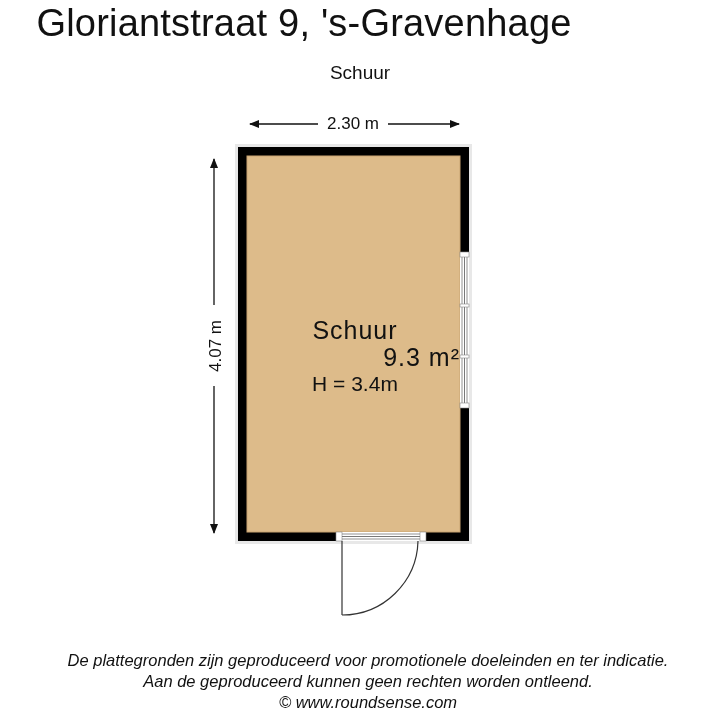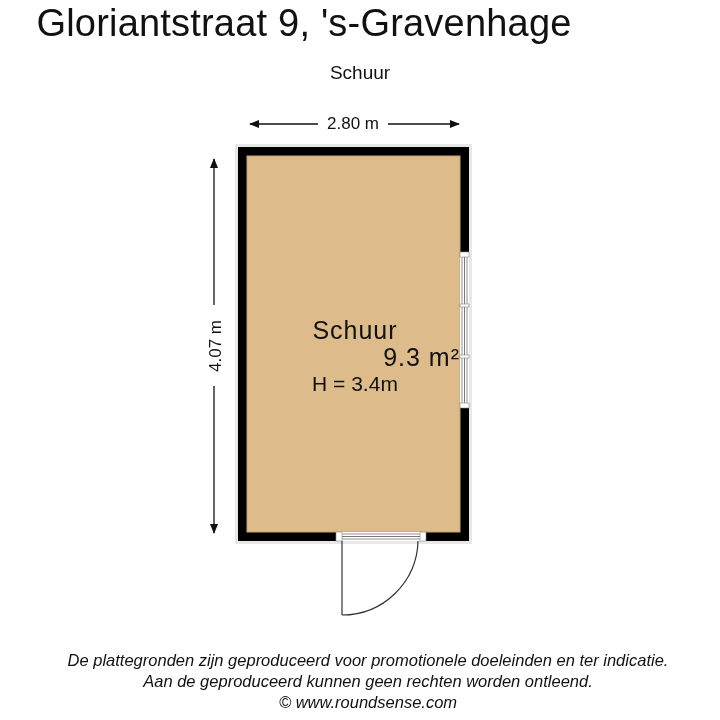--- a/index.html
+++ b/index.html
@@ -61,21 +61,21 @@
     <rect x="336" y="532" width="6" height="9" fill="#fff" stroke="#888" stroke-width="0.6"></rect>
     <rect x="420" y="532" width="6" height="9" fill="#fff" stroke="#888" stroke-width="0.6"></rect>
     <line x1="342" y1="534" x2="420" y2="534" stroke="#777" stroke-width="0.8"></line>
     <line x1="342" y1="536.5" x2="420" y2="536.5" stroke="#555" stroke-width="0.8"></line>
     <line x1="342" y1="539" x2="420" y2="539" stroke="#777" stroke-width="0.8"></line>
     <line x1="342" y1="541" x2="342" y2="615" stroke="#333" stroke-width="1.2"></line>
     <path d="M342,615 A76,76 0 0 0 418,541" fill="none" stroke="#333" stroke-width="1.2"></path>
   </g>
 </svg>
 
-<div class="dim-h-label">2.80 m</div>
+<div class="dim-h-label">2.30 m</div>
 <div class="dim-v-label">4.07 m</div>
 
 <div class="room-label room-name">Schuur</div>
 <div class="room-label room-area">9.3 m²</div>
 <div class="room-label room-height">H = 3.4m</div>
 
 <div class="footer">
   <div>De plattegronden zijn geproduceerd voor promotionele doeleinden en ter indicatie.</div>
   <div>Aan de geproduceerd kunnen geen rechten worden ontleend.</div>
   <div>© www.roundsense.com</div>

